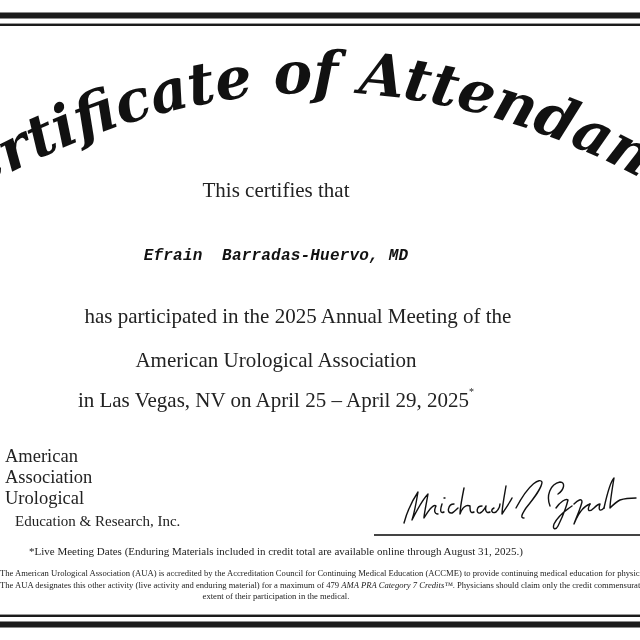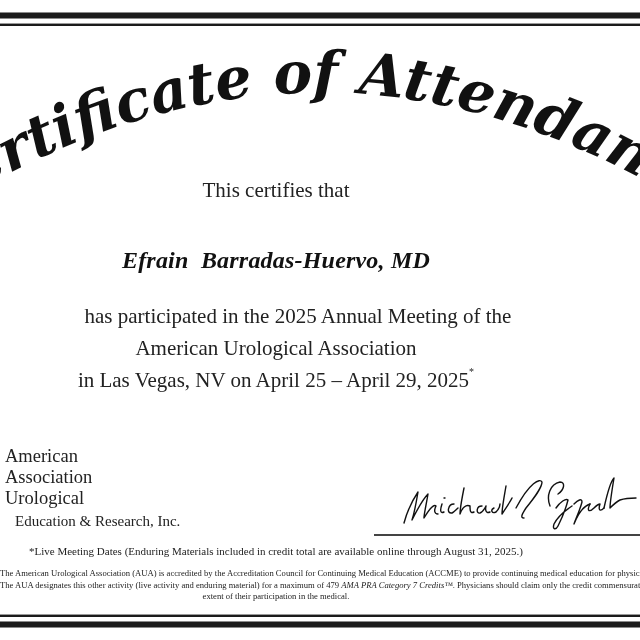--- a/index.html
+++ b/index.html
@@ -12,25 +12,25 @@
     .bar-thick { left: 0; width: 640px; height: 7px; background: #1b1b1b; border-top: 1px solid #8a8a8a; border-bottom: 1px solid #8a8a8a; box-sizing: border-box; }
     .bar-thin { left: 0; width: 640px; height: 3px; background: #1b1b1b; border-top: 1px solid #9a9a9a; box-sizing: border-box; }
     #title-svg { left: 0; top: 30px; width: 640px; height: 170px; overflow: visible; }
     #title-svg text {
       font-family: "DejaVu Serif", "Liberation Serif", serif;
       font-weight: bold; font-style: italic; font-size: 58px; fill: #111111;
       letter-spacing: 0px;
     }
     .center-line { left: 0; width: 552px; text-align: center; }
     .certifies { top: 178px; font-size: 21px; color: #222; }
-    .recipient { top: 247px; font-family: Liberation Serif, serif; font-weight: bold; font-style: italic; font-size: 24px; color: #111; letter-spacing: 0.2px; white-space: pre; }
+    .recipient { top: 247px; font-family: Liberation Mono, monospace; font-weight: bold; font-style: italic; font-size: 16px; color: #111; letter-spacing: 0.2px; white-space: pre; }
     .body-line { font-size: 21px; color: #222; }
     .l1 { top: 304px; padding-left: 22px; }
-    .l2 { top: 336px; }
-    .l3 { top: 368px; }
+    .l2 { top: 348px; }
+    .l3 { top: 388px; }
     .l3 sup { font-size: 10px; vertical-align: top; position: relative; top: -2px; }
     .org { left: 5px; top: 446px; font-size: 18.5px; line-height: 21px; color: #222; }
     .org-sub { left: 15px; top: 513px; font-size: 15px; color: #222; }
     #signature-svg { left: 390px; top: 468px; width: 250px; height: 64px; }
     .sig-rule { left: 374px; top: 534px; width: 266px; height: 2px; background: #444; }
     .footnote { top: 545px; font-size: 11px; color: #222; }
     .accred { top: 568px; font-size: 8.6px; color: #222; line-height: 11.5px; white-space: nowrap; }
     .accred i { font-style: italic; }
   </style>
 </head>

